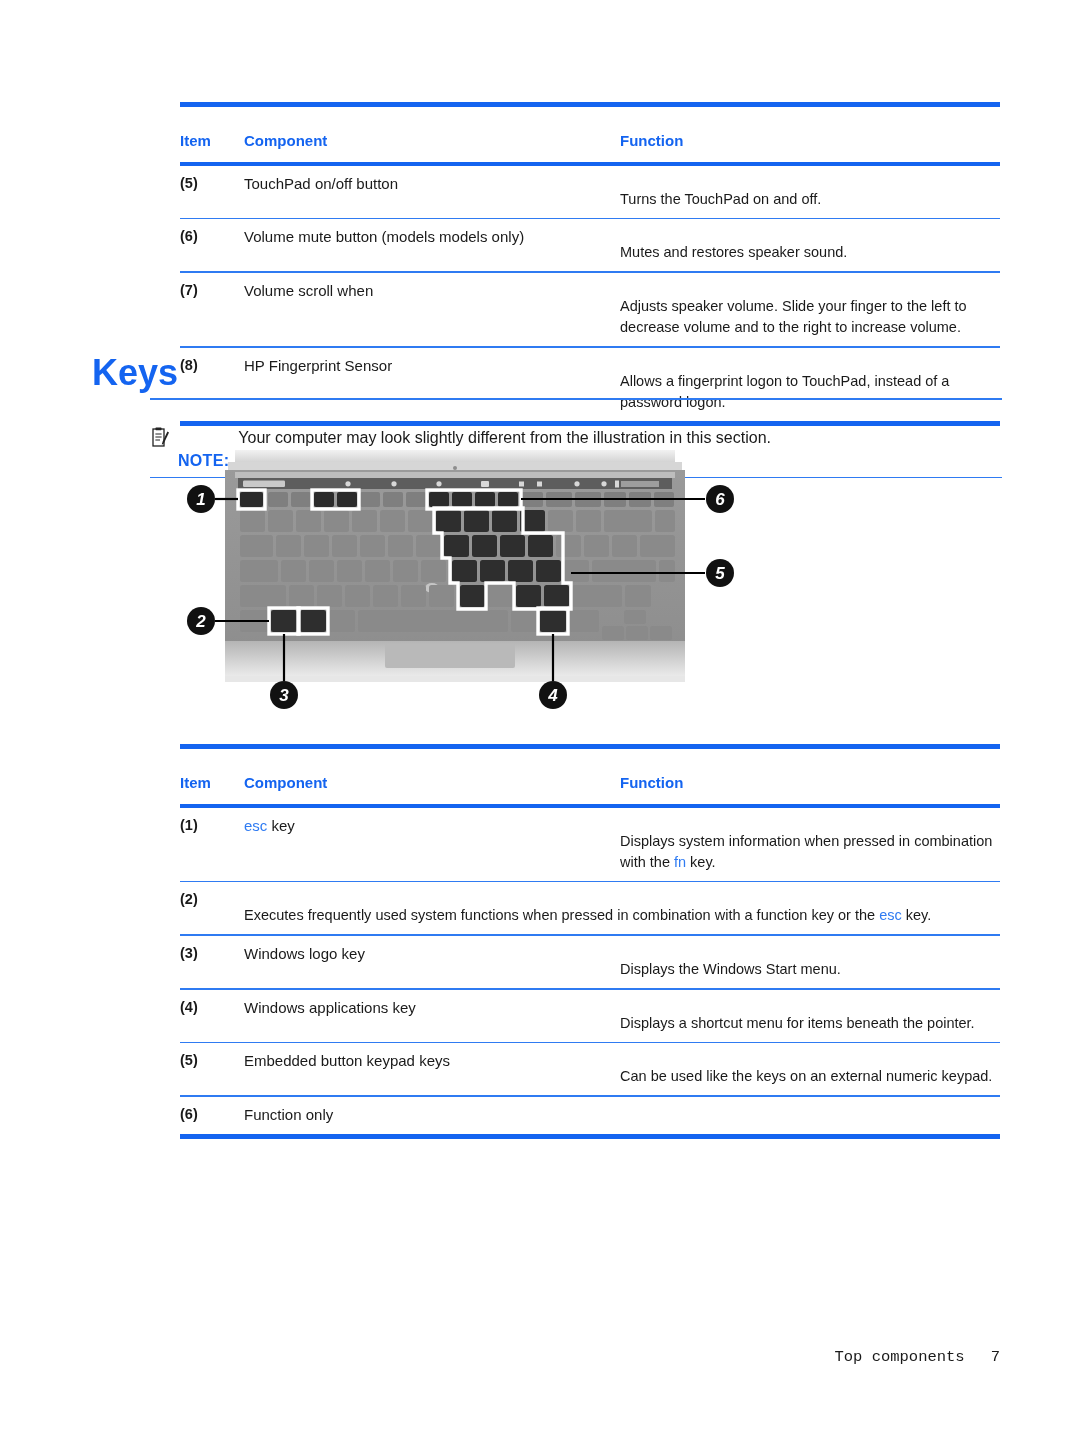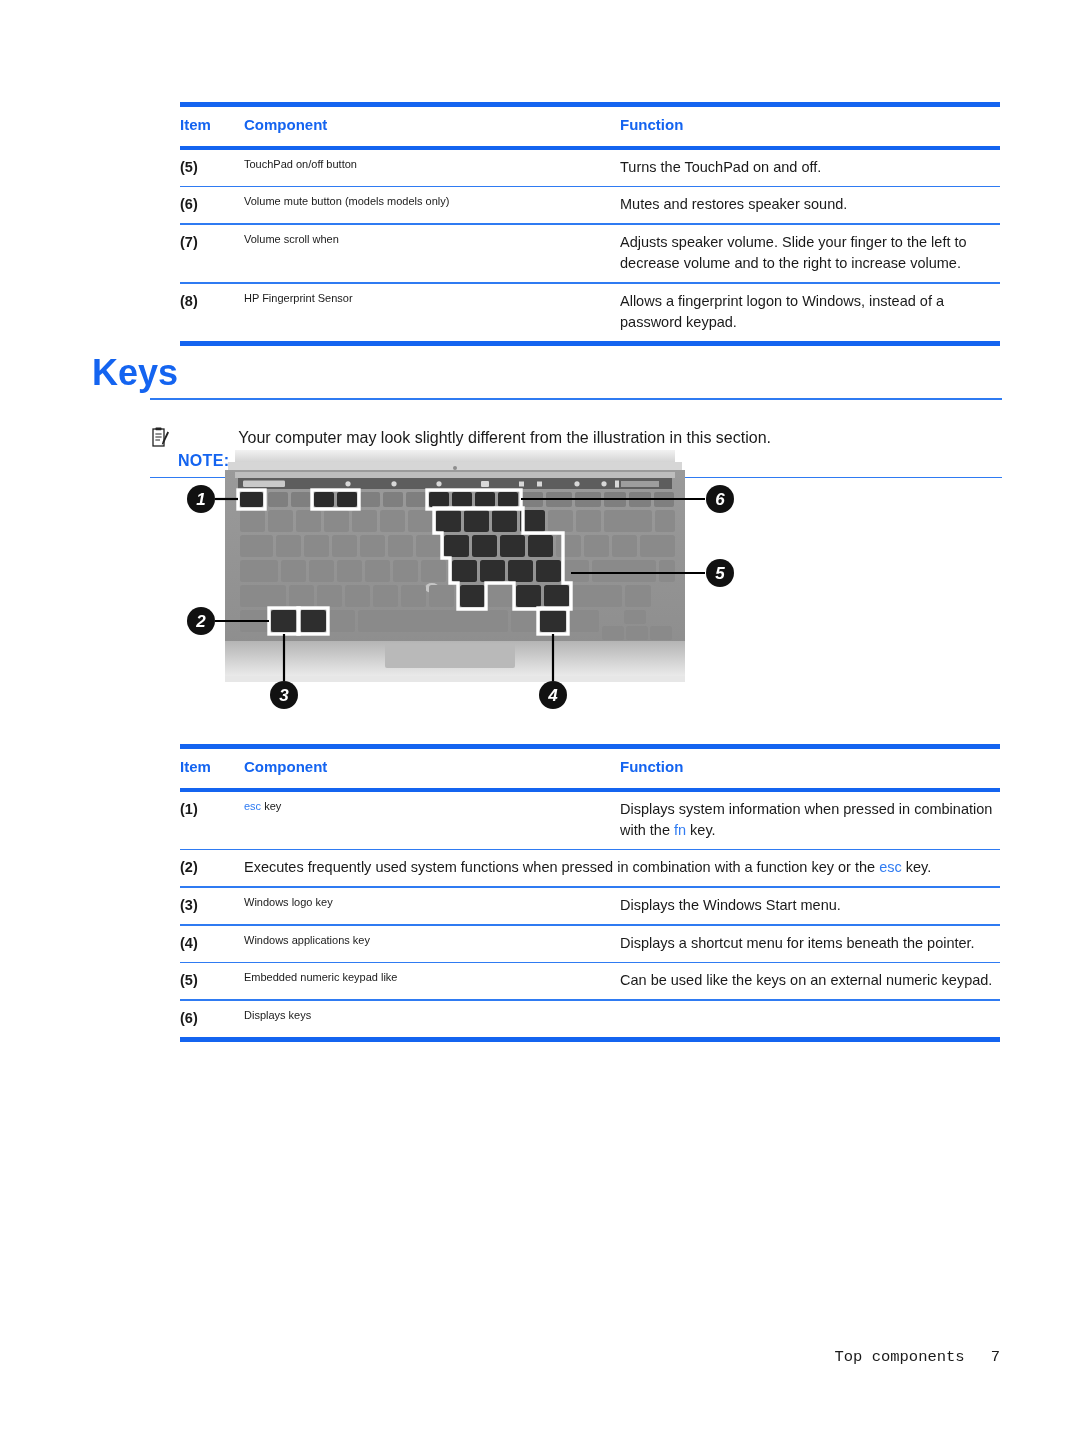--- a/index.html
+++ b/index.html
@@ -46,28 +46,29 @@
   .c-item {
     width: 64px;
     flex: 0 0 64px;
     font-weight: bold;
     font-size: 14.5px;
     line-height: 1.45;
   }
   .c-comp {
     width: 376px;
     flex: 0 0 376px;
-    font-size: 11px;
+    font-size: 15px;
     line-height: 1.45;
     padding-right: 10px;
   }
   .c-func {
     flex: 1 1 auto;
     font-size: 14.5px;
     line-height: 1.45;
+    margin-top: 16px;
   }
 
   .hrow {
     display: flex;
     align-items: baseline;
     padding: 7px 0 10px 0;
     color: #1464f0;
     font-weight: bold;
     font-size: 15px;
   }
@@ -174,21 +175,21 @@
     <div class="trow">
       <div class="c-item">(7)</div>
       <div class="c-comp">Volume scroll when</div>
       <div class="c-func">Adjusts speaker volume. Slide your finger to the left to decrease volume and to the right to increase volume.</div>
     </div>
     <div class="rule-row"></div>
 
     <div class="trow">
       <div class="c-item">(8)</div>
       <div class="c-comp">HP Fingerprint Sensor</div>
-      <div class="c-func">Allows a fingerprint logon to Windows, instead of a password keypad.</div>
+      <div class="c-func">Allows a fingerprint logon to TouchPad, instead of a password logon.</div>
     </div>
     <div class="rule-bottom"></div>
   </div>
 
   <div class="keys-heading">Keys</div>
 
   <div class="note-box">
     <div class="note-rule"></div>
     <div class="note-body">
       <span class="note-icon">
@@ -469,28 +470,28 @@
 
     <div class="trow">
       <div class="c-item">(4)</div>
       <div class="c-comp">Windows applications key</div>
       <div class="c-func">Displays a shortcut menu for items beneath the pointer.</div>
     </div>
     <div class="rule-row"></div>
 
     <div class="trow">
       <div class="c-item">(5)</div>
-      <div class="c-comp">Embedded numeric keypad like</div>
+      <div class="c-comp">Embedded button keypad keys</div>
       <div class="c-func">Can be used like the keys on an external numeric keypad.</div>
     </div>
     <div class="rule-row"></div>
 
     <div class="trow">
       <div class="c-item">(6)</div>
-      <div class="c-comp">Displays keys</div>
+      <div class="c-comp">Function only</div>
     </div>
     <div class="rule-bottom"></div>
   </div>
 
   <div class="footer">
     <span>Top components</span>
     <span>7</span>
   </div>
 
 </div>

